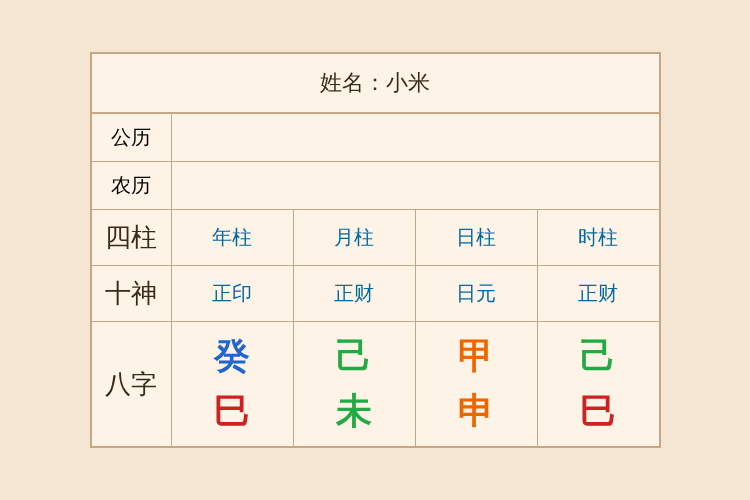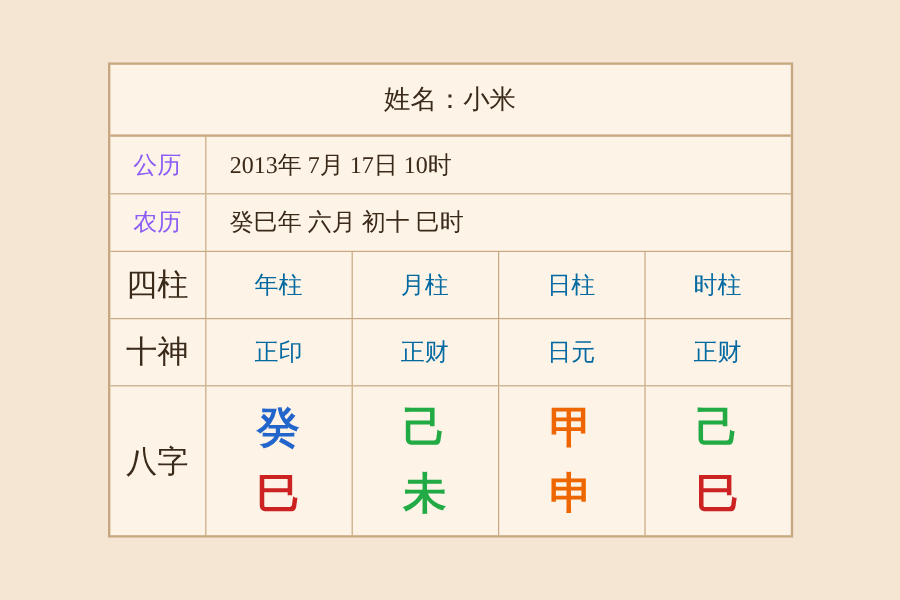--- a/index.html
+++ b/index.html
@@ -29,21 +29,21 @@
     .info-row {
       display: flex;
       border-bottom: 1.5px solid #c8a882;
       min-height: 48px;
       align-items: center;
     }
     .info-label {
       width: 80px;
       text-align: center;
       font-size: 20px;
-      color: #8b5cf6;
+      color: #000000;
       border-right: 1.5px solid #c8a882;
       padding: 10px 0;
       flex-shrink: 0;
     }
     .info-value {
       padding: 10px 20px;
       font-size: 20px;
       color: #3a2a1a;
     }
     .table-row {
@@ -115,26 +115,24 @@
 <body>
 
 <div class="container">
 
   <div class="header-row">
     <span>姓名：小米</span>
   </div>
 
   <div class="info-row">
     <div class="info-label">公历</div>
-    <div class="info-value">2013年 7月 17日 10时</div>
   </div>
 
   <div class="info-row">
     <div class="info-label">农历</div>
-    <div class="info-value">癸巳年 六月 初十 巳时</div>
   </div>
 
   <div class="table-row">
     <div class="col-label">四柱</div>
     <div class="col-cell">年柱</div>
     <div class="col-cell">月柱</div>
     <div class="col-cell">日柱</div>
     <div class="col-cell">时柱</div>
   </div>
 

